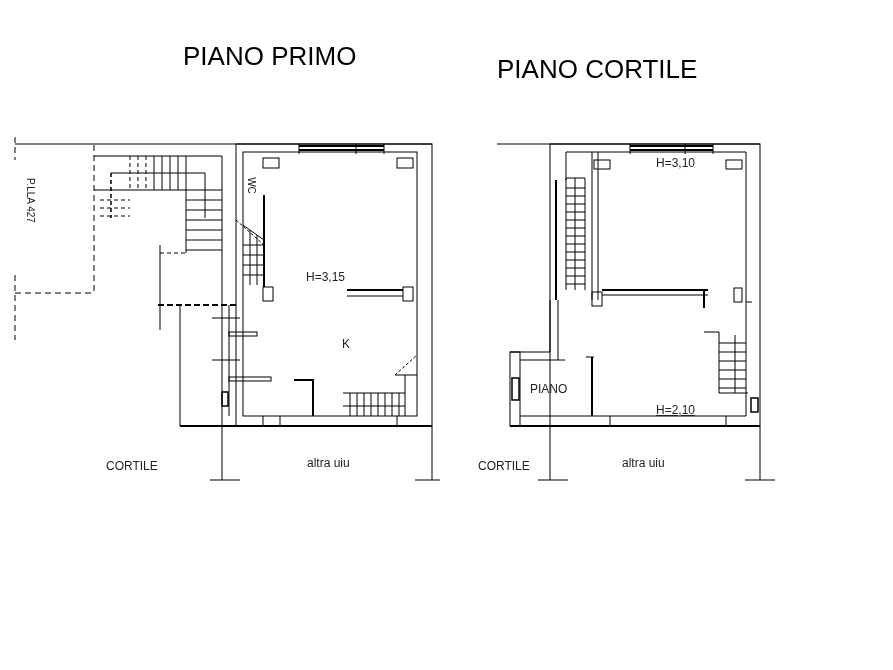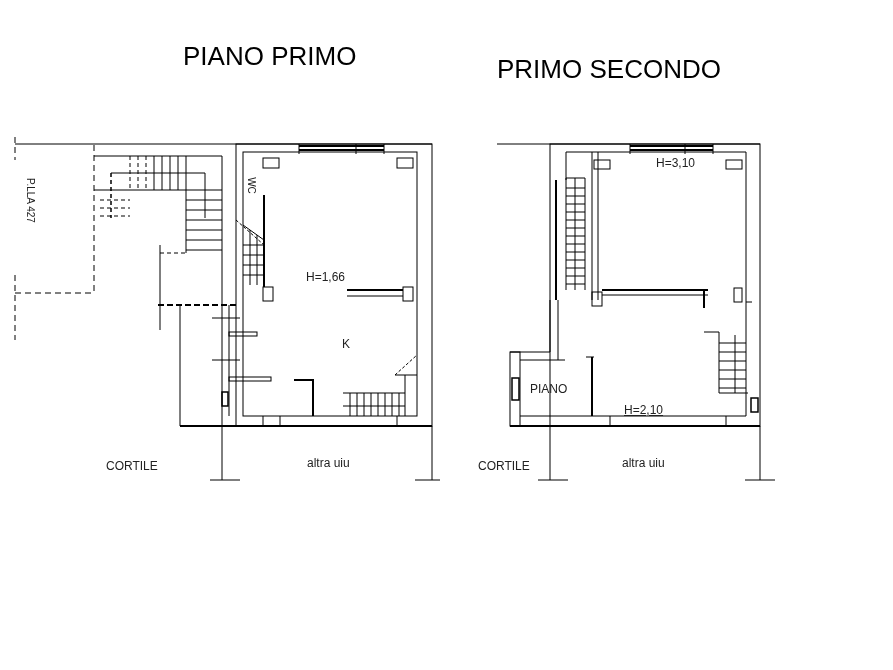--- a/index.html
+++ b/index.html
@@ -5,21 +5,21 @@
   html,body{margin:0;padding:0;background:#fff;}
   body{width:893px;height:670px;position:relative;overflow:hidden;font-family:"Liberation Sans",sans-serif;}
   .title{position:absolute;font-size:26px;color:#000;letter-spacing:0;white-space:nowrap;}
   .lbl{position:absolute;font-size:12px;color:#222;white-space:nowrap;font-family:"Liberation Sans",sans-serif;}
   svg{position:absolute;left:0;top:0;}
 </style>
 </head>
 <body>
 
 <div class="title" style="left:151px;top:41px;margin-left:32px;">PIANO PRIMO</div>
-<div class="title" style="left:497px;top:54px;">PRIMO SECONDO</div>
+<div class="title" style="left:497px;top:54px;">PIANO CORTILE</div>
 
 <svg width="893" height="670" viewBox="0 0 893 670" fill="none" stroke="#000" stroke-width="1">
 
   <g>
 
     <line x1="15" y1="137" x2="15" y2="160" stroke-dasharray="6,4"></line>
     <line x1="15" y1="275" x2="15" y2="340" stroke-dasharray="6,4"></line>
     <line x1="15" y1="293" x2="94" y2="293" stroke-dasharray="6,4"></line>
     <line x1="94" y1="145" x2="94" y2="293" stroke-dasharray="6,4"></line>
 
@@ -195,22 +195,22 @@
 
     <line x1="550" y1="426" x2="550" y2="480"></line>
     <line x1="760" y1="426" x2="760" y2="480"></line>
     <line x1="538" y1="480" x2="568" y2="480"></line>
     <line x1="745" y1="480" x2="775" y2="480"></line>
   </g>
 </svg>
 
 <div class="lbl" style="left:8px;top:195px;transform:rotate(90deg);transform-origin:center;font-size:10px;">P.LLA 427</div>
 <div class="lbl" style="left:243px;top:180px;transform:rotate(90deg);font-size:10px;">WC</div>
-<div class="lbl" style="left:306px;top:270px;">H=1,66</div>
+<div class="lbl" style="left:306px;top:270px;">H=3,15</div>
 <div class="lbl" style="left:342px;top:337px;">K</div>
 <div class="lbl" style="left:106px;top:459px;">CORTILE</div>
 <div class="lbl" style="left:307px;top:456px;">altra uiu</div>
 
 <div class="lbl" style="left:656px;top:156px;">H=3,10</div>
 <div class="lbl" style="left:530px;top:382px;">PIANO</div>
-<div class="lbl" style="left:624px;top:403px;text-decoration:underline;">H=2,10</div>
+<div class="lbl" style="left:656px;top:403px;text-decoration:underline;">H=2,10</div>
 <div class="lbl" style="left:478px;top:459px;">CORTILE</div>
 <div class="lbl" style="left:622px;top:456px;">altra uiu</div>
 
 </body></html>

